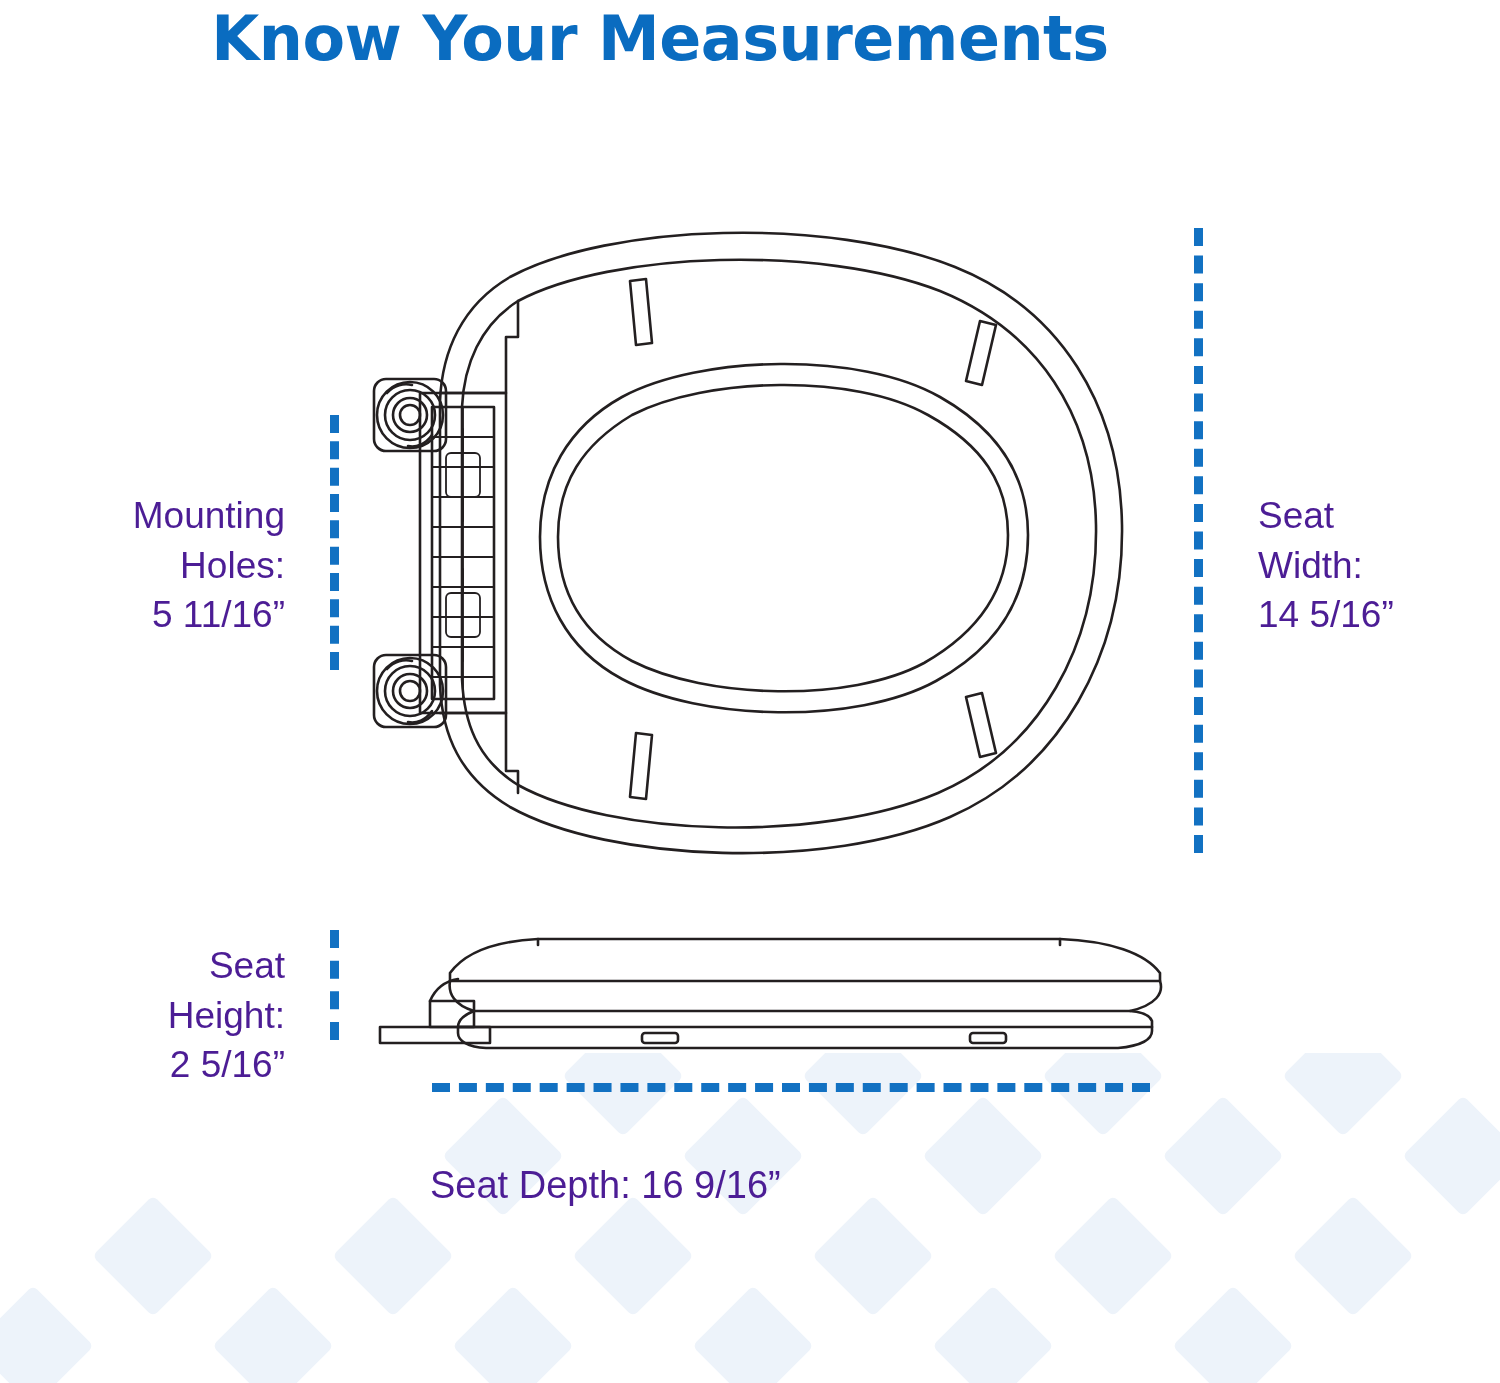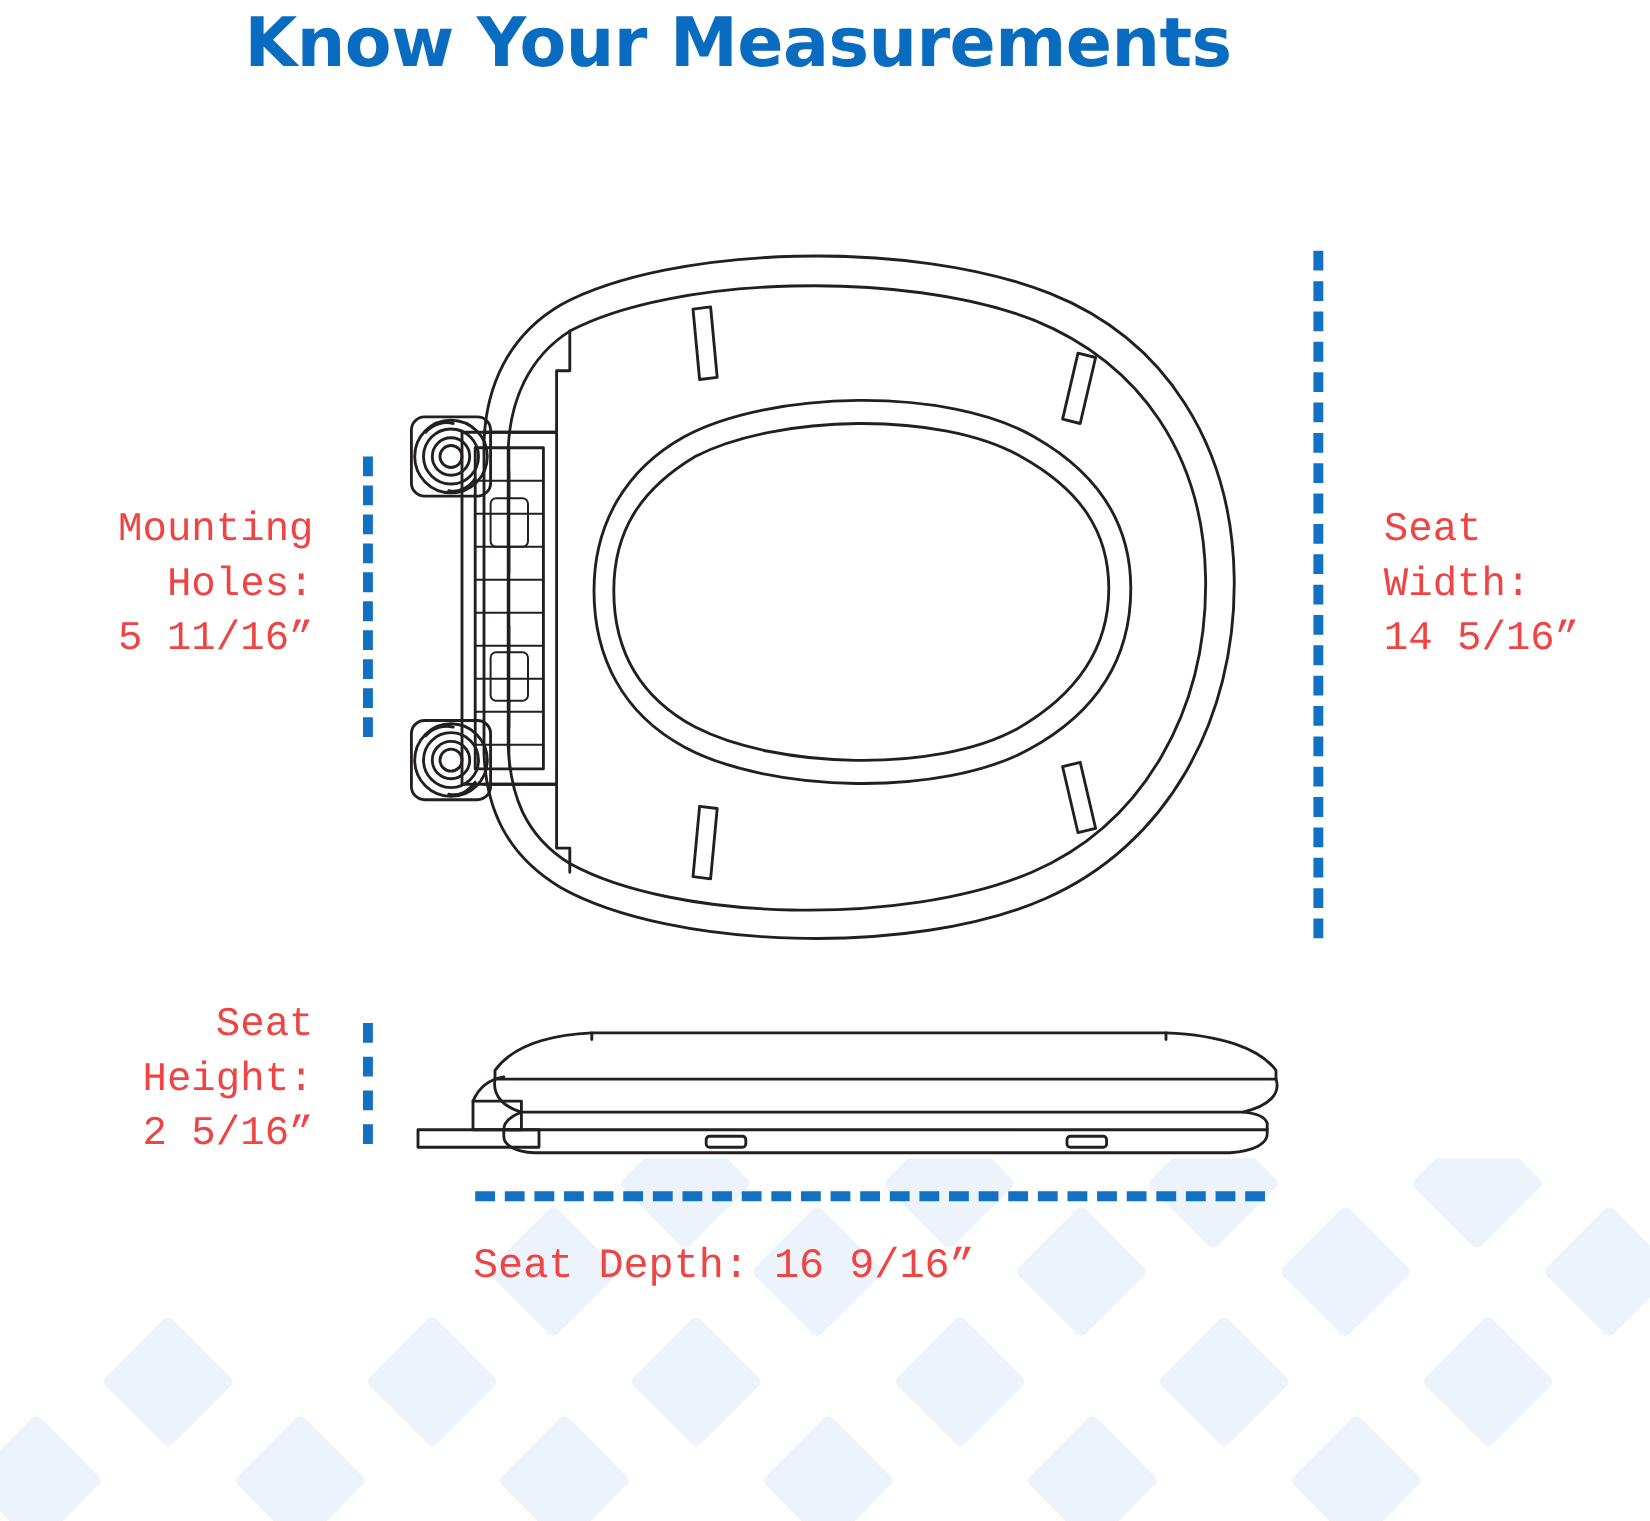--- a/index.html
+++ b/index.html
@@ -40,31 +40,31 @@
     position: absolute;
     top: 2px;
     left: 0;
     width: 1320px;
     text-align: center;
     font-size: 62px;
     font-weight: bold;
     color: #0a6cc0;
     letter-spacing: -0.5px;
     font-family: "DejaVu Sans", sans-serif;
-    padding-left: 11px;
   }
 
   
   .label {
     position: absolute;
     font-size: 37px;
     line-height: 1.34;
-    color: #ef4444;
-    font-family: Liberation Mono, monospace;
+    color: #4c1d95;
+    font-family: Liberation Sans, sans-serif;
     white-space: pre-line;
+    margin-top: 33px;
   }
   .label.right-align { text-align: right; }
   .label.left-align  { text-align: left; }
 
   #label-mounting { left: 10px;  top: 458px;  width: 275px; }
   #label-width    { left: 1258px; top: 458px; width: 240px; }
   #label-height   { left: 10px;  top: 908px;  width: 275px; }
   #label-depth    { left: 430px; top: 1127px; width: 720px; text-align: left; font-size: 38px; }
 
   

